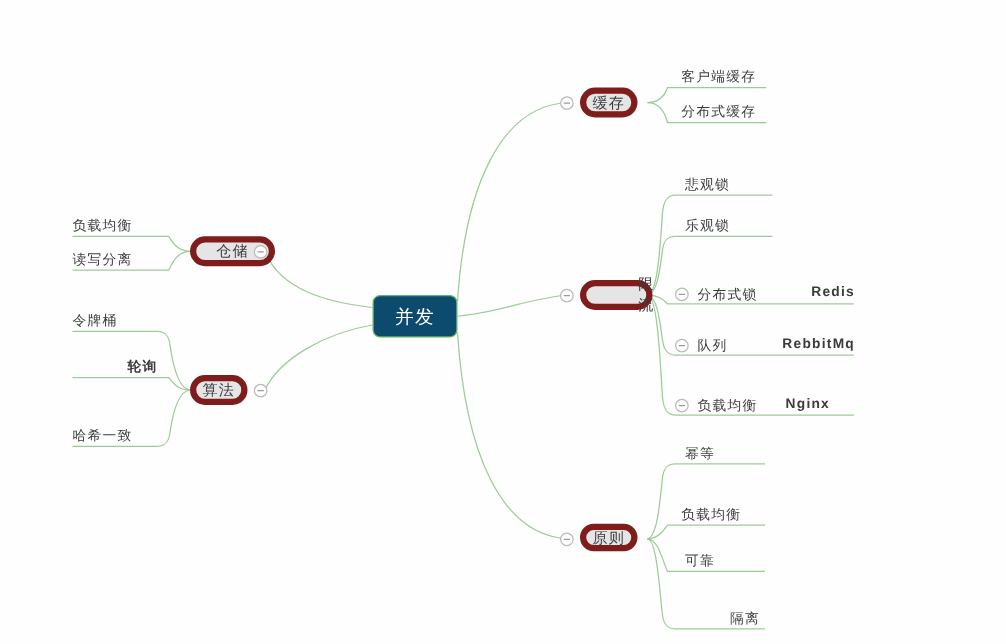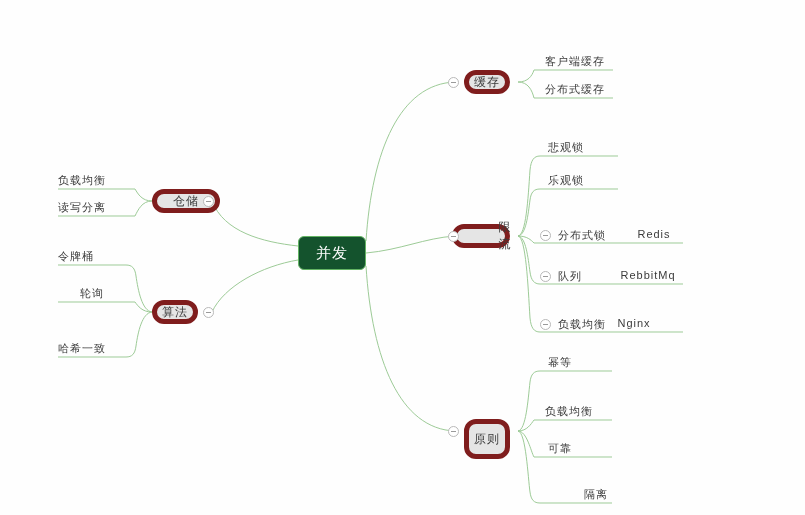--- a/index.html
+++ b/index.html
@@ -20,21 +20,21 @@
     position: absolute;
     left: 0;
     top: 0;
     width: 805px;
     height: 515px;
   }
   
   .root-node {
     position: absolute;
     box-sizing: border-box;
-    background: #14532d;
+    background: #0c4a6e;
     border: 1px solid #63b463;
     border-radius: 6px;
     color: #ffffff;
     font-size: 15px;
     letter-spacing: 1px;
     display: flex;
     align-items: center;
     justify-content: center;
     z-index: 6;
   }
@@ -57,21 +57,21 @@
   .leaf-node {
     position: absolute;
     box-sizing: border-box;
     color: #3b3b3b;
     font-size: 11px;
     letter-spacing: 1px;
     white-space: nowrap;
     z-index: 5;
   }
   .leaf-node.lt { text-align: left; }
-  .leaf-node.ct { text-align: center; }
+  .leaf-node.ct { text-align: right; font-weight: bold; }
   
   .toggle {
     position: absolute;
     width: 11px;
     height: 11px;
     box-sizing: border-box;
     border: 1px solid #b9b9b9;
     border-radius: 50%;
     background: #ffffff;
     z-index: 8;
@@ -131,24 +131,24 @@
 
   <div class="box-node" style="left:152px; top:189px; width:68px; height:24px;">仓储</div>
   <div class="toggle" style="left:203px; top:196px;"></div>
 
   <div class="box-node" style="left:152px; top:300px; width:46px; height:24px;">算法</div>
   <div class="toggle" style="left:203px; top:307px;"></div>
 
   <div class="box-node" style="left:464px; top:70px; width:46px; height:24px;">缓存</div>
   <div class="toggle" style="left:448px; top:77px;"></div>
 
-  <div class="box-node" style="left:452px; top:224px; width:46px; height:24px;padding-left:48px;">限流</div>
+  <div class="box-node" style="left:464px; top:224px; width:46px; height:24px;padding-left:48px;">限流</div>
   <div class="toggle" style="left:448px; top:231px;"></div>
 
-  <div class="box-node" style="left:464px; top:419px; width:46px; height:40px;">原则</div>
+  <div class="box-node" style="left:464px; top:419px; width:46px; height:22px;">原则</div>
   <div class="toggle" style="left:448px; top:426px;"></div>
 
   <div class="leaf-node lt" style="left:58px; top:173px; width:80px;">负载均衡</div>
   <div class="leaf-node lt" style="left:58px; top:200px; width:80px;">读写分离</div>
 
   <div class="leaf-node lt" style="left:58px; top:249px; width:80px;">令牌桶</div>
   <div class="leaf-node ct" style="left:58px; top:286px; width:68px;">轮询</div>
   <div class="leaf-node lt" style="left:58px; top:341px; width:80px;">哈希一致</div>
 
   <div class="leaf-node lt" style="left:545px; top:54px; width:80px;">客户端缓存</div>

